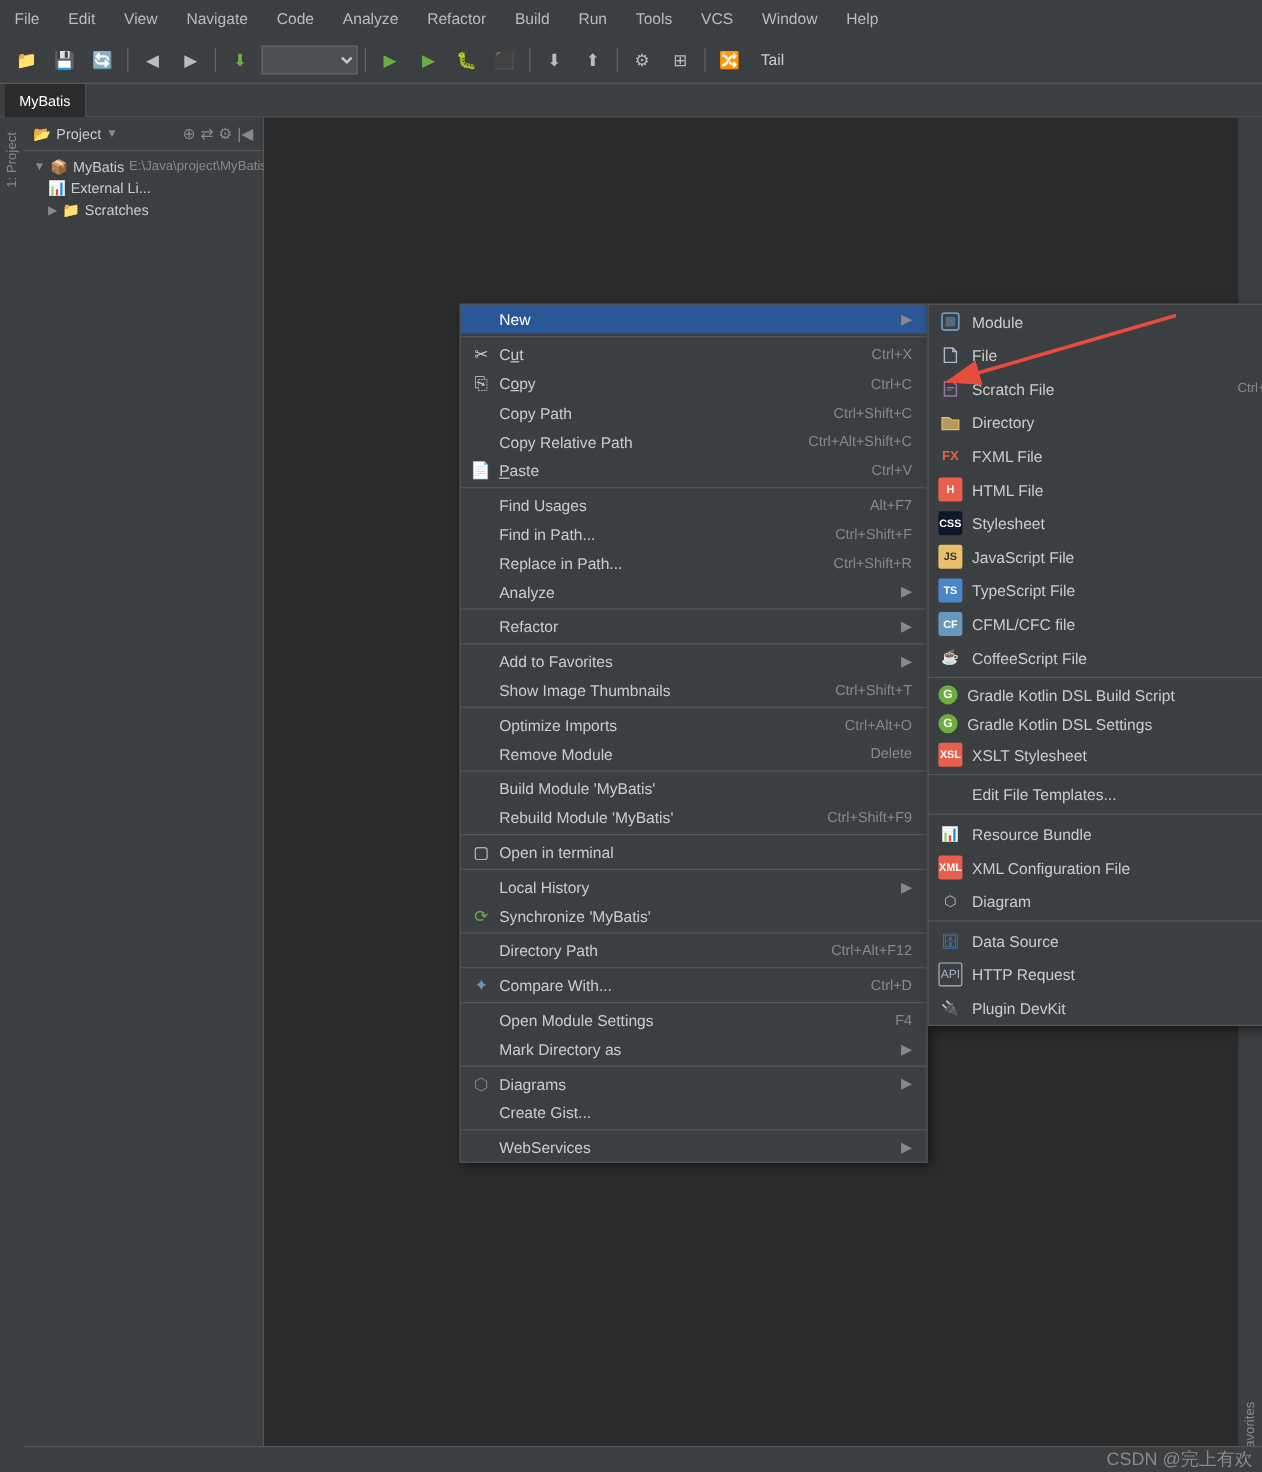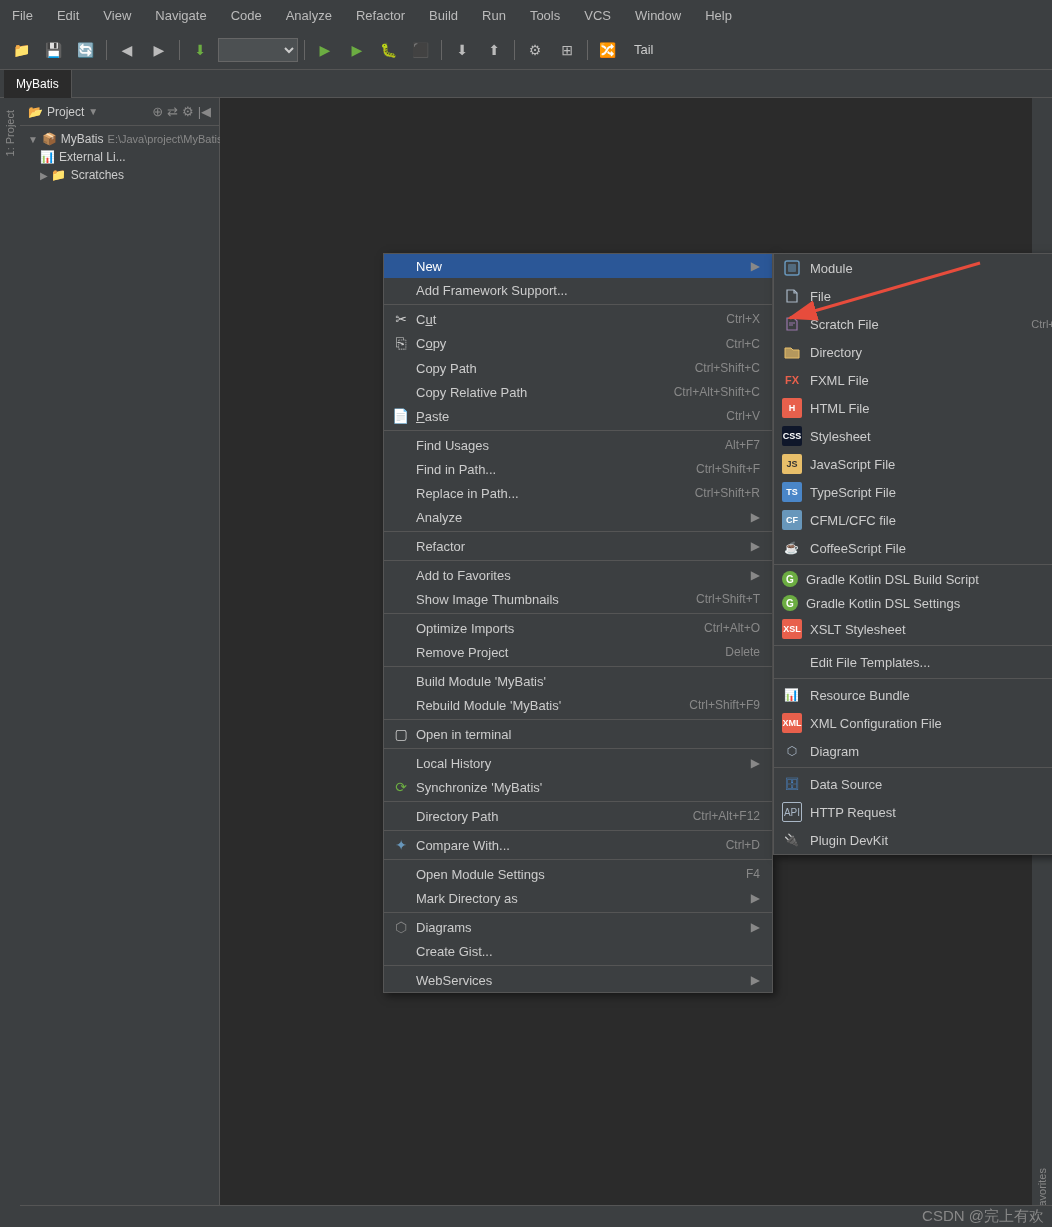--- a/index.html
+++ b/index.html
@@ -369,26 +369,20 @@
 
     <div class="context-menu">
 
       <div class="ctx-item highlighted">
         <div class="left-part">
           <span class="icon-box"></span>
           <span>New</span>
         </div>
         <span class="arrow-right">▶</span>
       </div>
-      <div class="ctx-item">
-        <div class="left-part">
-          <span class="icon-box"></span>
-          <span>Add Framework Support...</span>
-        </div>
-      </div>
       <div class="ctx-separator"></div>
       <div class="ctx-item">
         <div class="left-part">
           <span class="icon-box">✂</span>
           <span>C<span class="underline-char">u</span>t</span>
         </div>
         <span class="shortcut">Ctrl+X</span>
       </div>
       <div class="ctx-item">
         <div class="left-part">
@@ -474,21 +468,21 @@
       <div class="ctx-item">
         <div class="left-part">
           <span class="icon-box"></span>
           <span>Optimize Imports</span>
         </div>
         <span class="shortcut">Ctrl+Alt+O</span>
       </div>
       <div class="ctx-item">
         <div class="left-part">
           <span class="icon-box"></span>
-          <span>Remove Project</span>
+          <span>Remove Module</span>
         </div>
         <span class="shortcut">Delete</span>
       </div>
       <div class="ctx-separator"></div>
       <div class="ctx-item">
         <div class="left-part">
           <span class="icon-box"></span>
           <span>Build Module 'MyBatis'</span>
         </div>
       </div>

